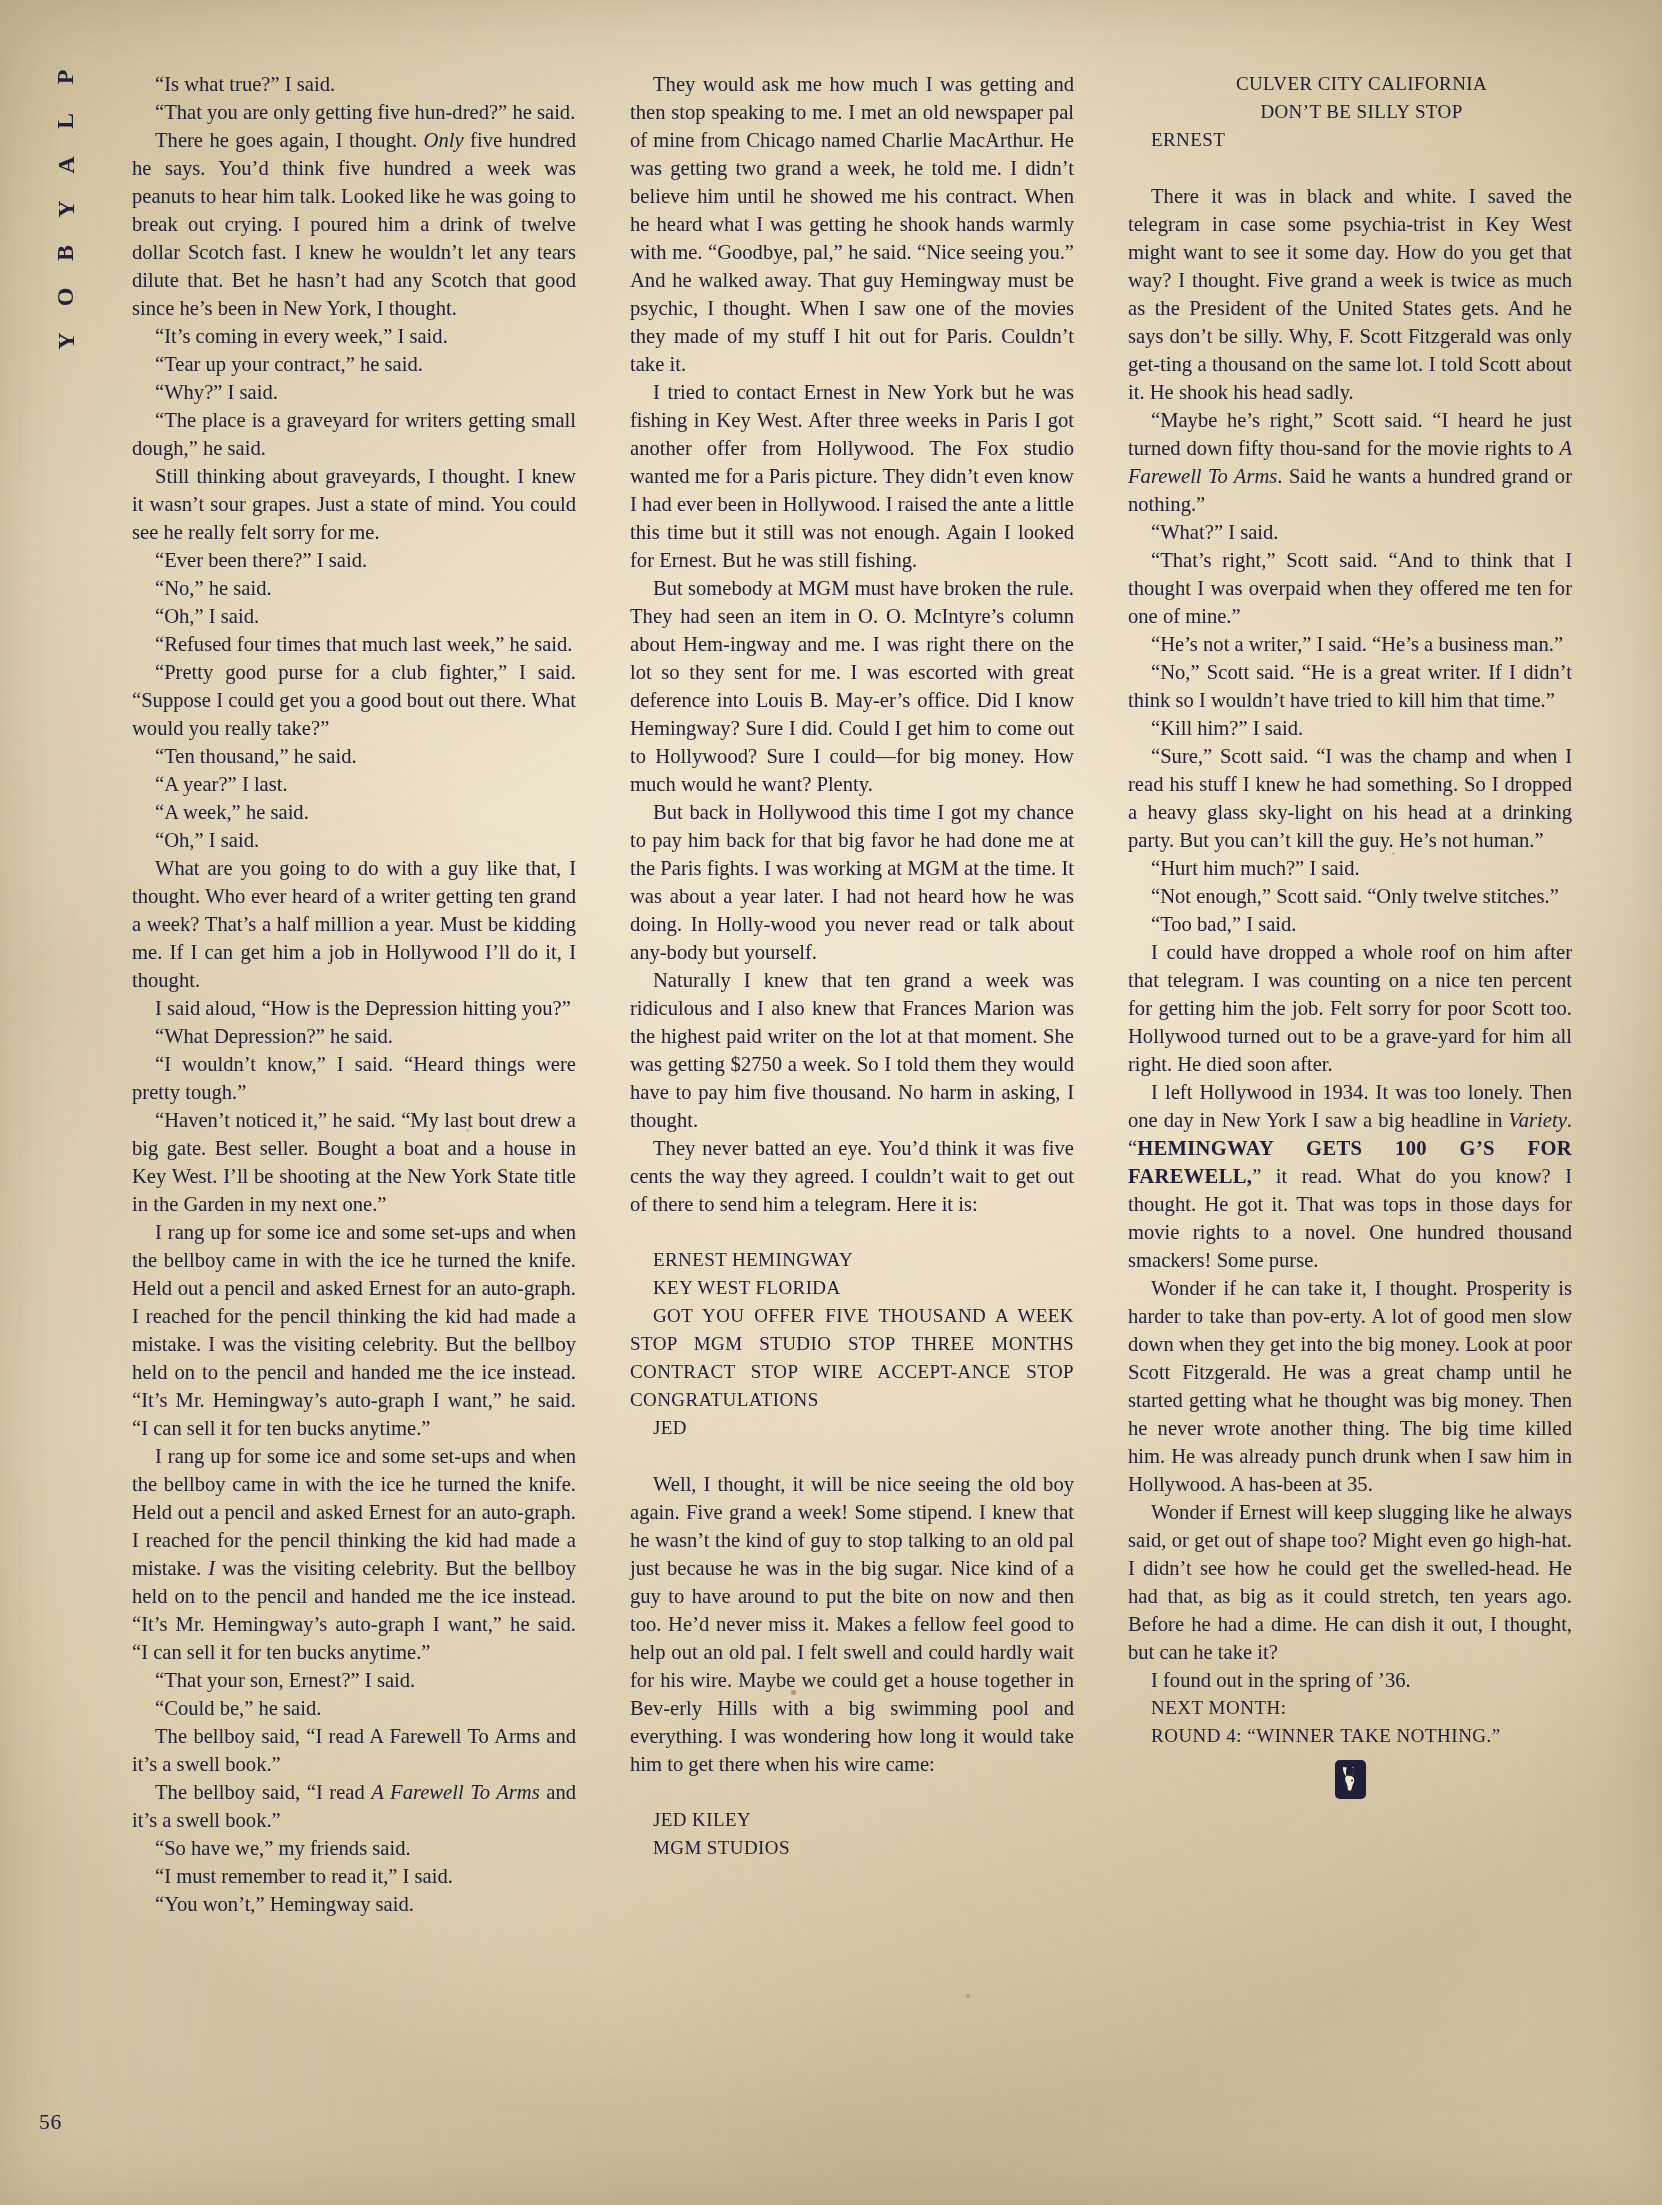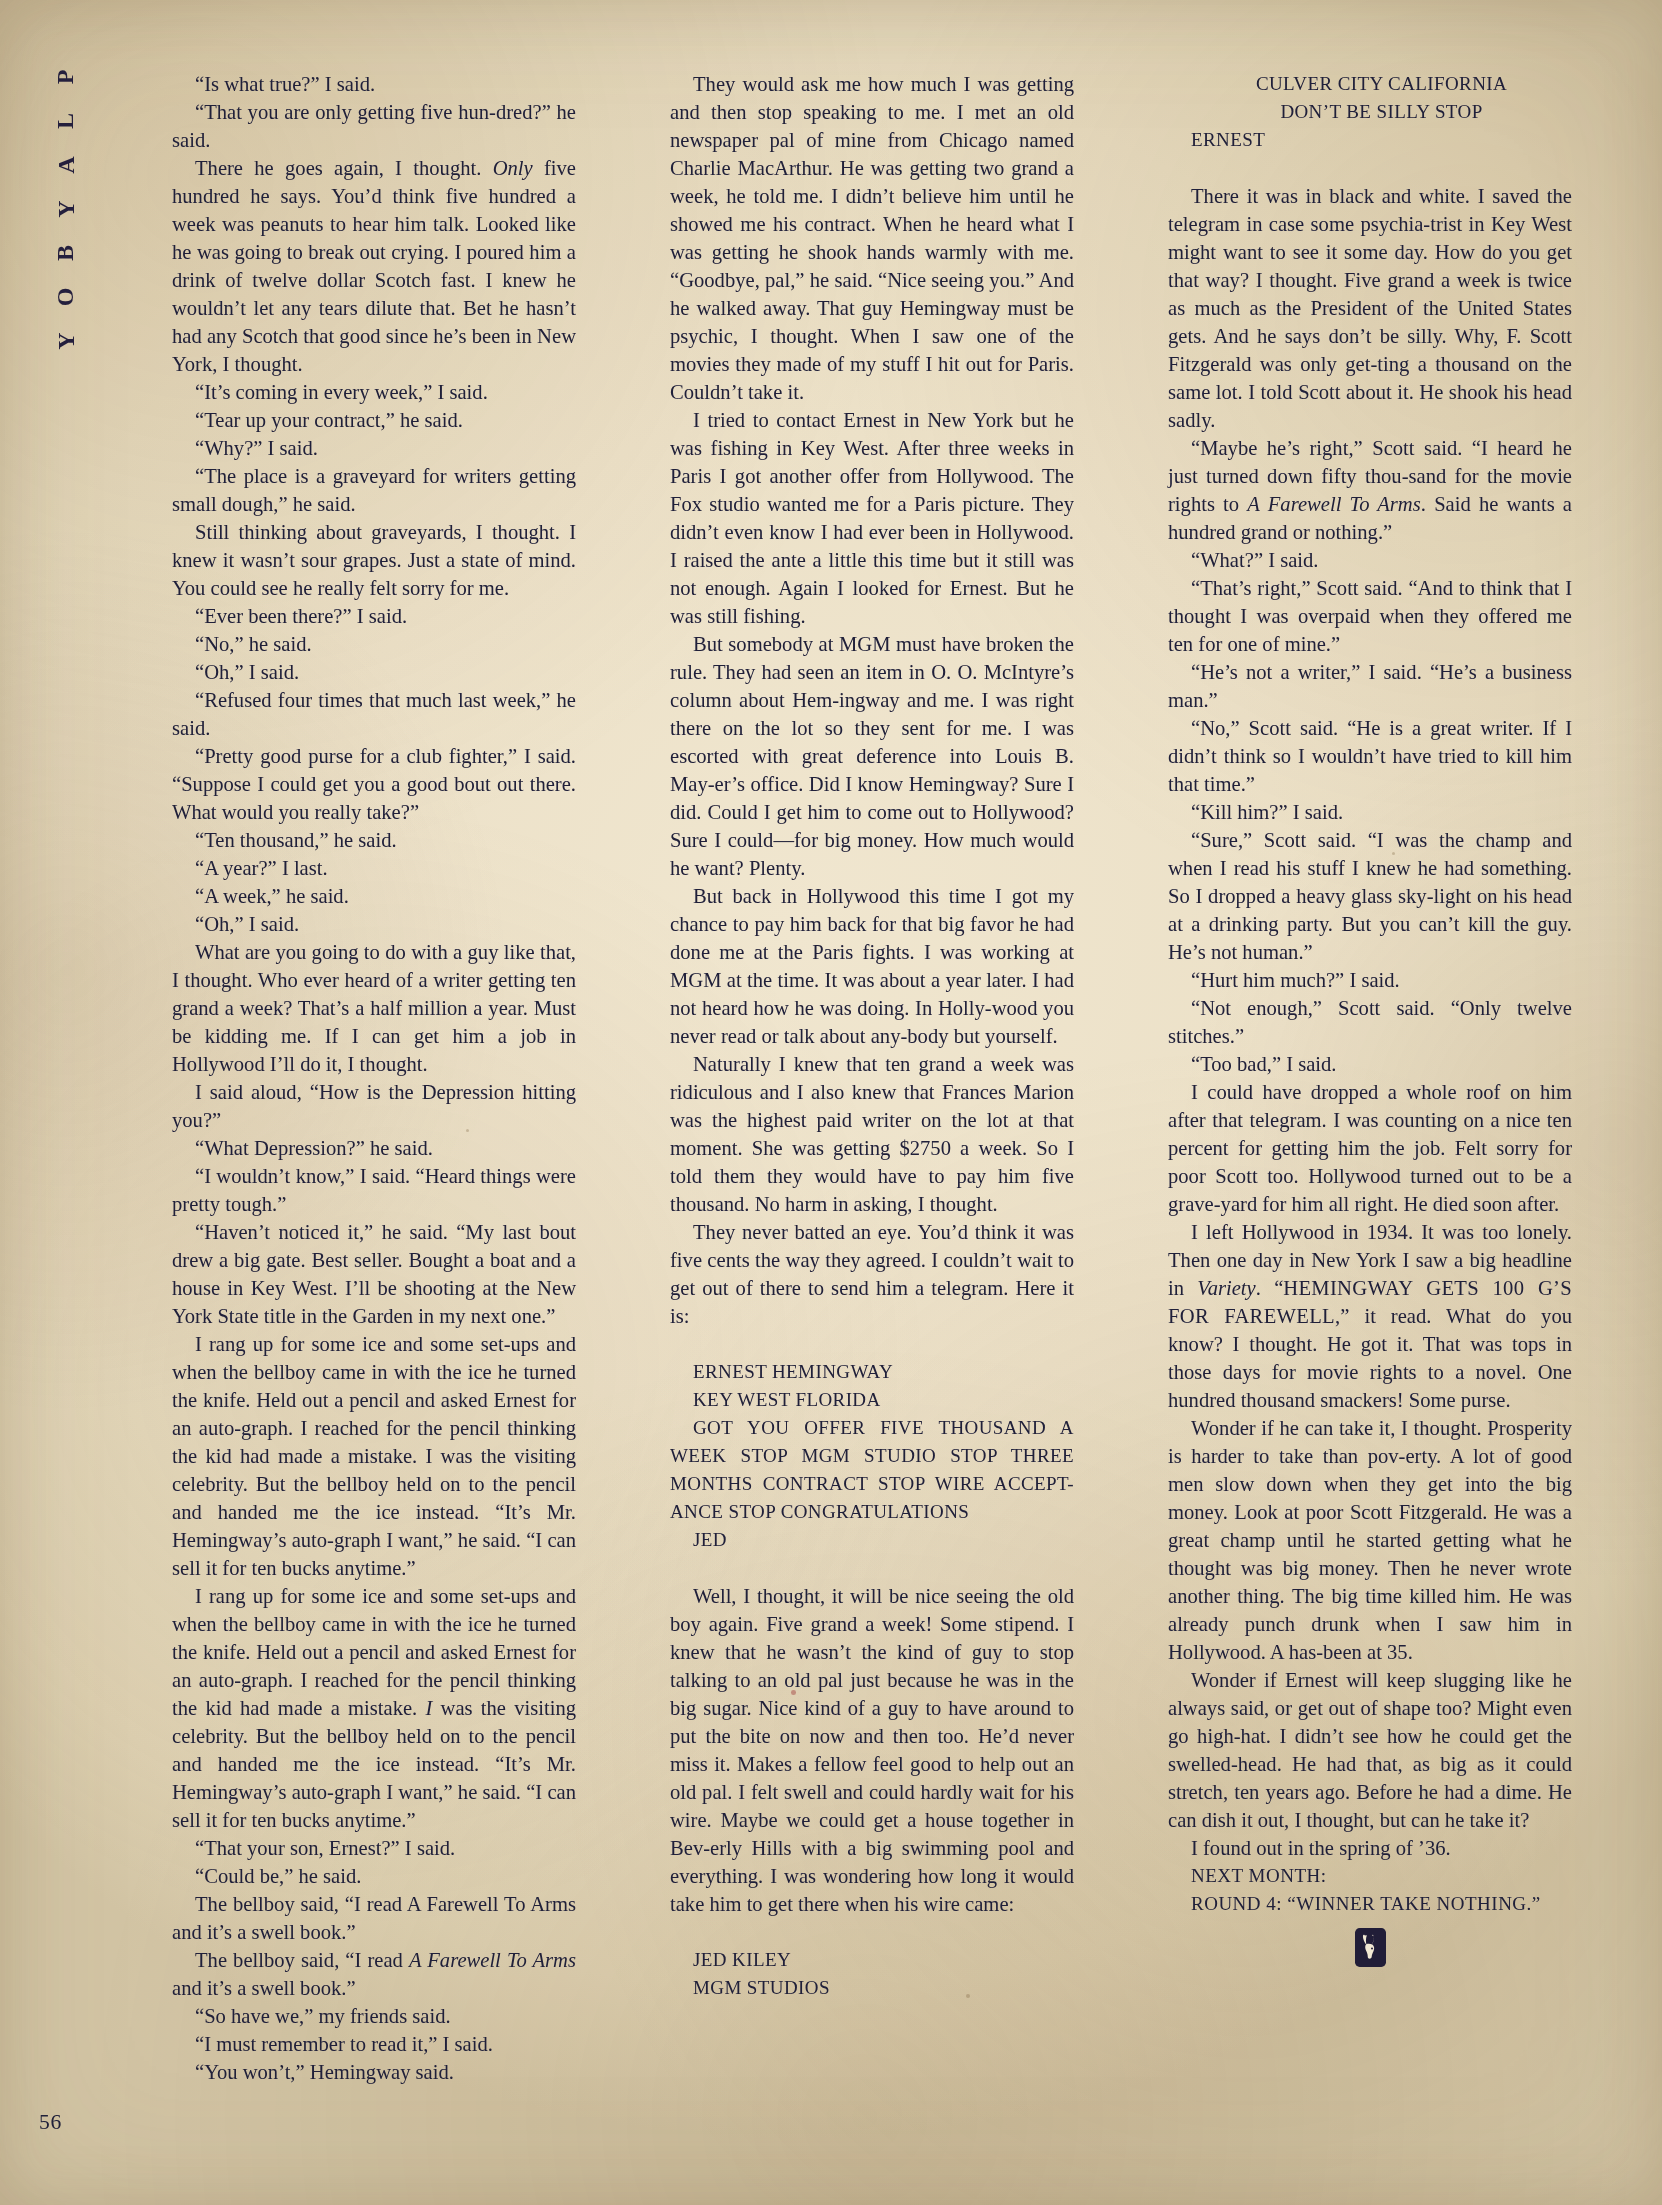--- a/index.html
+++ b/index.html
@@ -83,21 +83,20 @@
     gap: 54px;
   }
   .col {
     width: 453px;
     font-size: 20.6px;
     line-height: 28px;
     text-align: justify;
     text-justify: inter-word;
     hyphens: manual;
     color: #20203a;
-    margin-left: 40px;
   }
   .col p {
     margin: 0;
     text-indent: 23px;
   }
   .col p:last-child { text-align: left; }
 
   
   .wire {
     margin: 0;
@@ -112,20 +111,21 @@
   .wire.body {
     text-align: justify;
   }
   .wire.center { text-align: center; }
   .wire.right  { text-align: right; }
   .wire-blank { height: 28px; }
 
   .sc {
     font-variant: small-caps;
     letter-spacing: 0.3px;
+    font-weight: bold;
   }
   em.title { }
 
   
   .folio {
     position: absolute;
     left: 39px;
     top: 2110px;
     font-size: 21.6px;
     color: #20203a;

